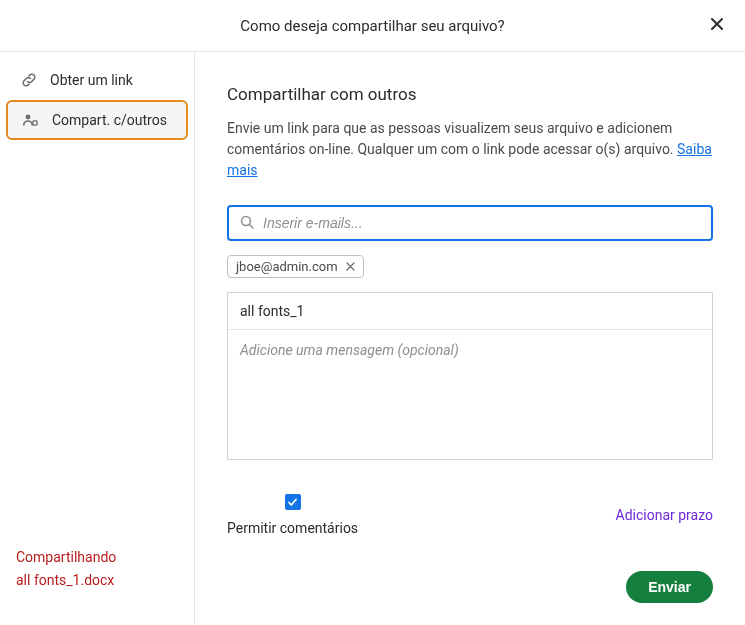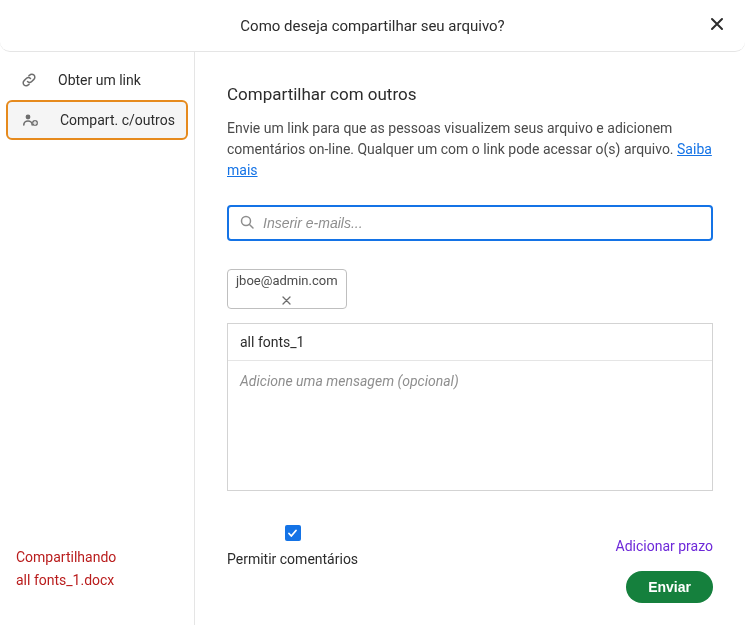--- a/index.html
+++ b/index.html
@@ -13,21 +13,20 @@
     overflow: hidden;
     position: relative;
   }
   .header {
     height: 52px;
     border-bottom: 1px solid #e5e5e5;
     display: flex;
     align-items: center;
     justify-content: center;
     position: relative;
-    border-radius: 10px;
   }
   .header-title {
     font-size: 15px;
     color: #2c2c2c;
   }
   .close-btn {
     position: absolute;
     right: 18px;
     top: 50%;
     transform: translateY(-50%);
@@ -47,21 +46,21 @@
     border-right: 1px solid #e5e5e5;
     padding-top: 8px;
     display: flex;
     flex-direction: column;
   }
   .sidebar-item {
     height: 40px;
     display: flex;
     align-items: center;
     padding-left: 14px;
-    gap: 20px;
+    gap: 12px;
     cursor: pointer;
     margin: 0 6px;
   }
   .sidebar-item.selected {
     border: 2px solid #e68a1d;
     background: #f5f5f5;
     border-radius: 6px;
   }
   .sidebar-item .side-icon {
     width: 18px;
@@ -104,21 +103,21 @@
     cursor: pointer;
   }
   .email-input-wrap {
     display: flex;
     align-items: center;
     border: 2px solid #1473e6;
     border-radius: 4px;
     height: 36px;
     padding: 0 10px;
     gap: 8px;
-    margin-bottom: 28px;
+    margin-bottom: 14px;
   }
   .email-input-wrap input {
     border: none;
     outline: none;
     flex: 1;
     font-size: 14px;
     color: #2c2c2c;
   }
   .email-input-wrap input::placeholder {
     color: #8e8e8e;
@@ -127,21 +126,20 @@
   .chip {
     display: inline-flex;
     align-items: center;
     border: 1px solid #bfbfbf;
     border-radius: 4px;
     padding: 3px 8px;
     gap: 8px;
     font-size: 13px;
     color: #4b4b4b;
     margin-bottom: 14px;
-    flex-direction: column;
   }
   .chip-x {
     cursor: pointer;
     color: #6e6e6e;
     display: inline-flex;
   }
   .file-msg-block {
     border: 1px solid #d3d3d3;
     border-radius: 0;
     overflow: hidden;

